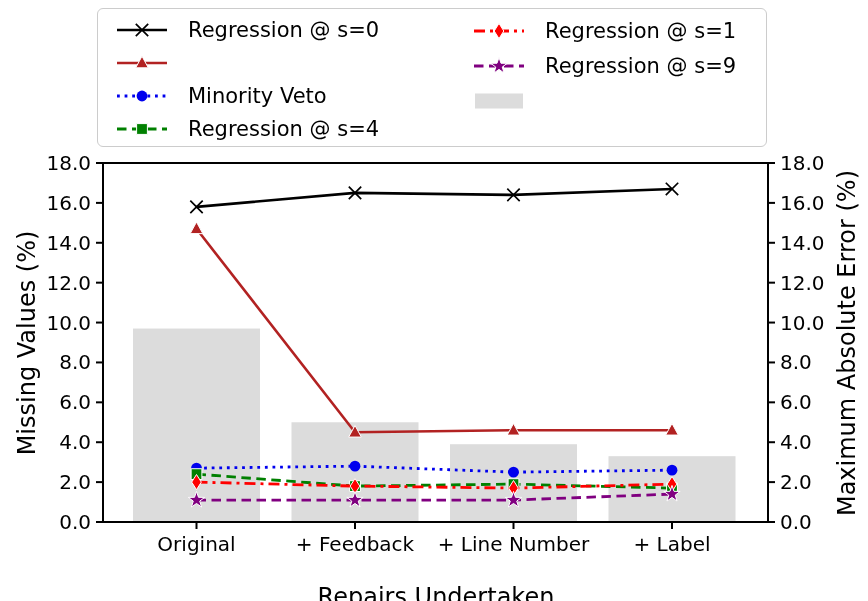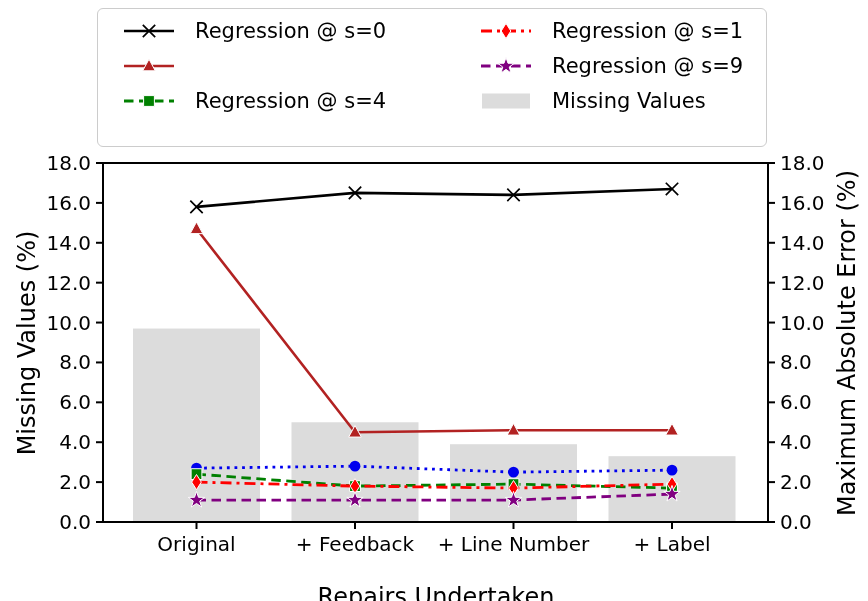--- a/index.html
+++ b/index.html
@@ -9,21 +9,21 @@
   }
   .figure svg text{font-family:"DejaVu Sans", sans-serif;fill:#000;}
   #chart{position:absolute;left:0;top:0;}
   .axis-label{position:absolute;font-size:24px;white-space:nowrap;color:#000;}
   .axis-label.yleft{left:27px;top:343px;transform:translate(-50%,-50%) rotate(-90deg);}
   .axis-label.yright{left:847px;top:343px;transform:translate(-50%,-50%) rotate(-90deg);}
   .axis-label.xlab{left:436px;top:597px;transform:translate(-50%,-50%);}
   .legend{
     position:absolute;left:97px;top:8px;width:670px;height:139px;
     background:#ffffff;border:1.5px solid #cccccc;border-radius:6px;
-    box-sizing:border-box;display:flex;padding:4px 0 0 25px;
+    box-sizing:border-box;display:flex;padding:4px 0 0 18px;
   }
   .legend-col{display:flex;flex-direction:column;}
   .legend-col.c1{width:357px;}
   .legend-item{display:flex;align-items:center;height:35px;}
   .legend-item .handle{flex:0 0 auto;}
   .legend-item .lab{margin-left:20px;font-size:21px;white-space:nowrap;}
 </style>
 </head>
 <body>
 
@@ -194,20 +194,29 @@
         <div class="legend-item">
           <svg width="52" height="24" class="handle">
             <line x1="1" y1="12" x2="51" y2="12" stroke="#b22222" stroke-width="2.6"></line>
             <g transform="translate(26,12)">
               <path d="M0,-6.8L6.3,4.8L-6.3,4.8Z" fill="#b22222" stroke="#fff" stroke-width="1"></path>
             </g>
           </svg>
         </div>
         <div class="legend-item">
           <svg width="52" height="24" class="handle">
+            <line x1="1" y1="12" x2="51" y2="12" stroke="#0000ee" stroke-width="2.8" stroke-dasharray="2.8 4.8"></line>
+            <g transform="translate(26,12)">
+              <circle r="5.4" fill="#0000ee"></circle>
+            </g>
+          </svg>
+          <span class="lab">Minority Veto</span>
+        </div>
+        <div class="legend-item">
+          <svg width="52" height="24" class="handle">
             <line x1="1" y1="12" x2="51" y2="12" stroke="#008000" stroke-width="2.8" stroke-dasharray="9.5 5.5"></line>
             <g transform="translate(26,12)">
               <path d="M-5.4,-5.4H5.4V5.4H-5.4Z" fill="#008000" stroke="#fff" stroke-width="1"></path>
             </g>
           </svg>
           <span class="lab">Regression @ s=4</span>
         </div>
       </div>
       <div class="legend-col c2">
         <div class="legend-item">
@@ -225,17 +234,16 @@
             <g transform="translate(26,12)">
               <path d="M0.00,-8.60L2.00,-2.75L8.18,-2.66L3.23,1.05L5.05,6.96L0.00,3.40L-5.05,6.96L-3.23,1.05L-8.18,-2.66L-2.00,-2.75Z" fill="#800080" stroke="#fff" stroke-width="1"></path>
             </g>
           </svg>
           <span class="lab">Regression @ s=9</span>
         </div>
         <div class="legend-item">
           <svg width="52" height="24" class="handle">
             <rect x="2" y="4.5" width="48" height="15" fill="#dcdcdc"></rect>
           </svg>
-          <span class="lab">Missing Values</span>
         </div>
       </div>
     </div>
 </div>
 
 </body></html>

